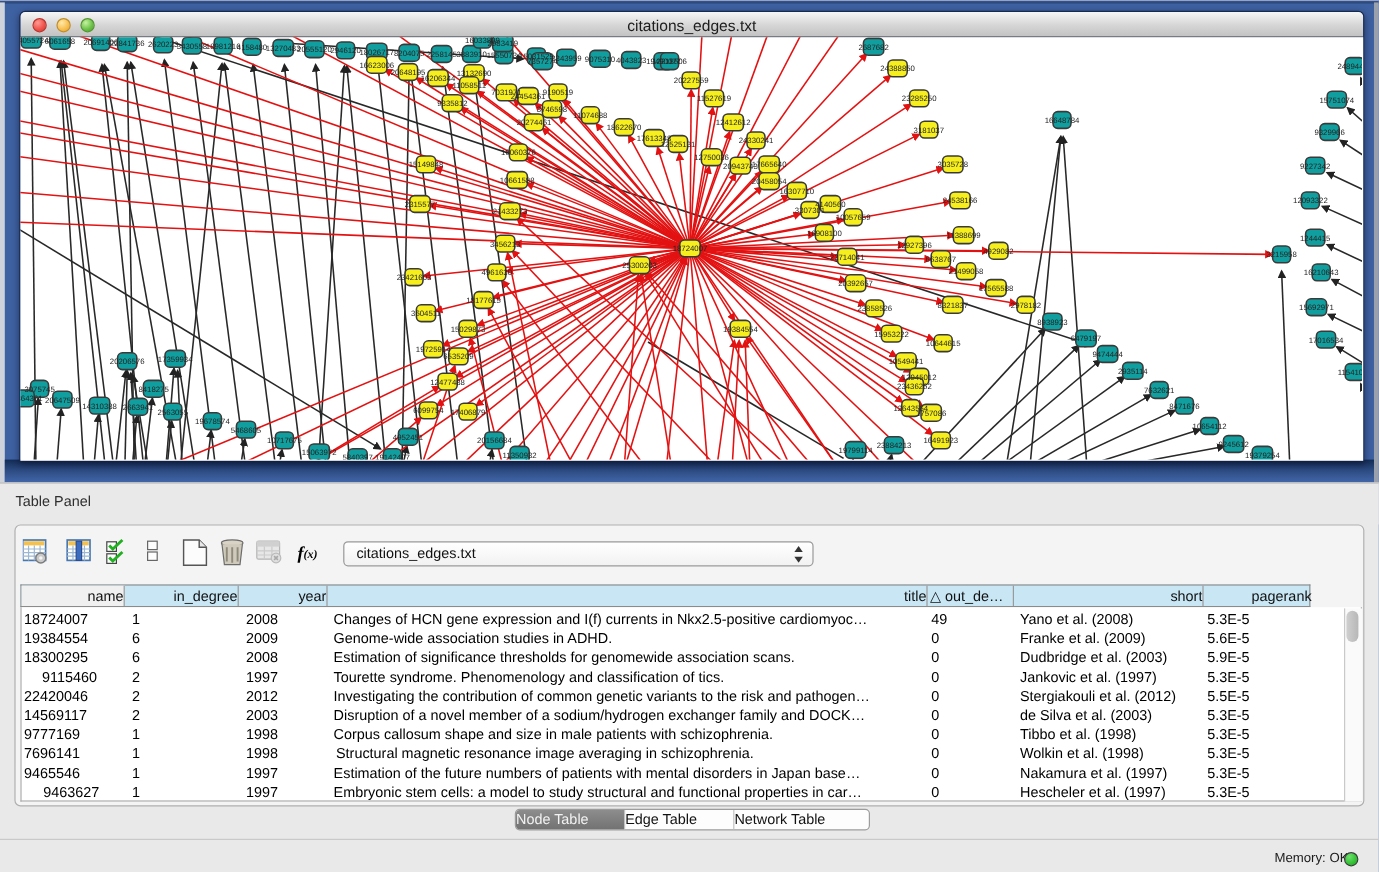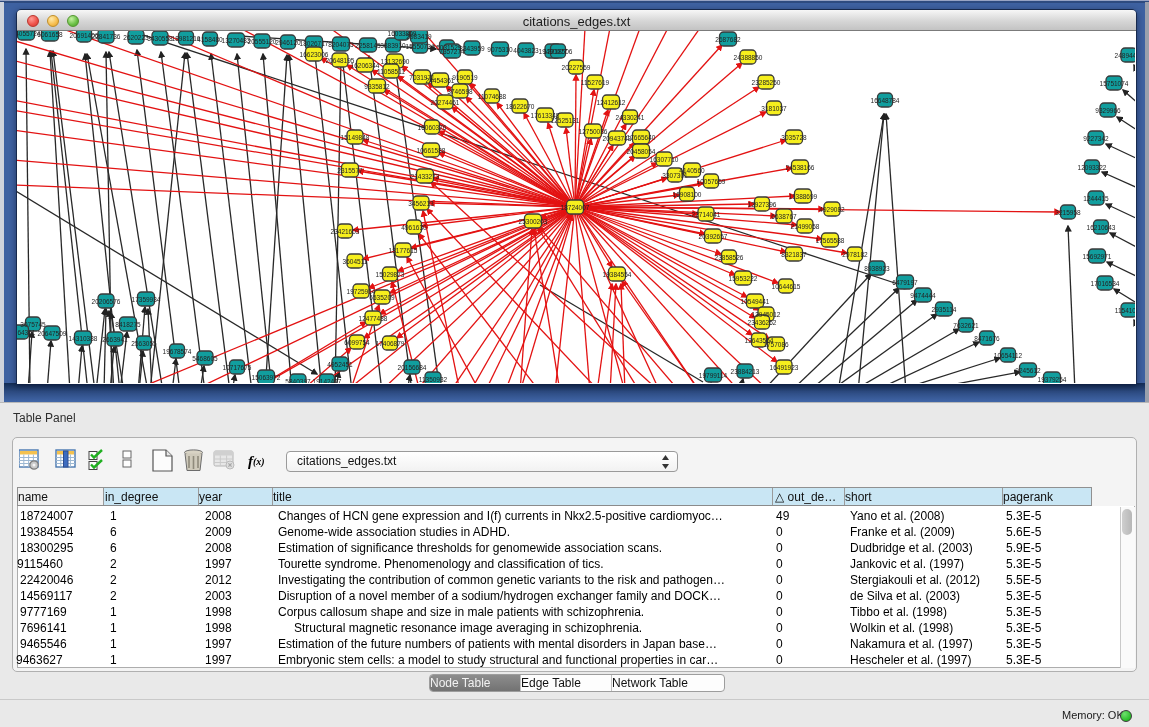--- a/index.html
+++ b/index.html
@@ -18,21 +18,21 @@
 #title {width:100%;text-align:center;top:4px;font-size:13px;color:#1d1d1d}
 .tl {top:5px;width:12px;height:12px;border-radius:50%;}
 #canvas {left:0;top:21px;width:1119px;height:353px;background:#fff}
 
 #panelhead {left:0;top:402px;width:1149px;height:35px;background:#e9e9e9;border-top:1px solid #b9b9b9}
 #panelhead .t {left:13px;top:8px;font-size:12px;color:#2e2e2e}
 #card {left:12px;top:437px;width:1125px;height:235px;background:#f4f4f4;border:1px solid #b0b0b0;border-radius:5px}
 #combo {left:286px;top:451px;width:392px;height:21px;background:linear-gradient(#fff,#f2f2f2);
   border:1px solid #9a9a9a;border-radius:4px;font-size:12px;color:#111;line-height:19px;padding-left:10px}
 #thead {left:17px;top:487px;width:1075px;height:19px;background:#c9e6f4;border:1px solid #909090;border-bottom:1px solid #8b8b8b;font-size:12px;color:#111}
-#thead span {position:absolute;top:2px;text-align:left}
+#thead span {position:absolute;top:2px;text-align:right}
 #tbody {left:17px;top:506px;width:1118px;height:162px;background:#fff;border:1px solid #adadad;border-top:none}
 .tr {position:absolute;left:0;width:1149px;height:16px;font-size:12px;color:#000}
 .tr span {position:absolute;top:1px;white-space:nowrap}
 #sbar {left:1120px;top:507px;width:15px;height:161px;background:#fafafa;border-left:1px solid #c9c9c9}
 #sthumb {left:1122px;top:509px;width:10px;height:26px;background:linear-gradient(90deg,#cfcfcf,#b7b7b7);border-radius:5px}
 
 #tabs {left:429px;top:674px;width:296px;height:18px;border:1px solid #9d9d9d;border-radius:4px;overflow:hidden;font-size:12px;background:#fdfdfd}
 #tabs div {position:absolute;top:0;height:18px;line-height:17px;text-align:left}
 
 #mem {left:1062px;top:709px;font-size:11px;color:#1a1a1a}
@@ -648,21 +648,21 @@
 <div class="tr" style="top:540px">
     <span style="left:20px">18300295</span>
     <span style="left:110px">6</span>
     <span style="left:205px">2008</span>
     <span style="left:278px">Estimation of significance thresholds for genomewide association scans.</span>
     <span style="left:776px">0</span>
     <span style="left:850px">Dudbridge et al. (2003)</span>
     <span style="left:1006px">5.9E-5</span>
   </div>
 <div class="tr" style="top:556px">
-    <span style="left:17px">9115460</span>
+    <span style="left:35px">9115460</span>
     <span style="left:110px">2</span>
     <span style="left:205px">1997</span>
     <span style="left:278px">Tourette syndrome. Phenomenology and classification of tics.</span>
     <span style="left:776px">0</span>
     <span style="left:850px">Jankovic et al. (1997)</span>
     <span style="left:1006px">5.3E-5</span>
   </div>
 <div class="tr" style="top:572px">
     <span style="left:20px">22420046</span>
     <span style="left:110px">2</span>
@@ -687,36 +687,36 @@
     <span style="left:205px">1998</span>
     <span style="left:278px">Corpus callosum shape and size in male patients with schizophrenia.</span>
     <span style="left:776px">0</span>
     <span style="left:850px">Tibbo et al. (1998)</span>
     <span style="left:1006px">5.3E-5</span>
   </div>
 <div class="tr" style="top:620px">
     <span style="left:20px">7696141</span>
     <span style="left:110px">1</span>
     <span style="left:205px">1998</span>
-    <span style="left:294px">Structural magnetic resonance image averaging in schizophrenia.</span>
+    <span style="left:280px">Structural magnetic resonance image averaging in schizophrenia.</span>
     <span style="left:776px">0</span>
     <span style="left:850px">Wolkin et al. (1998)</span>
     <span style="left:1006px">5.3E-5</span>
   </div>
 <div class="tr" style="top:636px">
     <span style="left:20px">9465546</span>
     <span style="left:110px">1</span>
     <span style="left:205px">1997</span>
     <span style="left:278px">Estimation of the future numbers of patients with mental disorders in Japan base…</span>
     <span style="left:776px">0</span>
     <span style="left:850px">Nakamura et al. (1997)</span>
     <span style="left:1006px">5.3E-5</span>
   </div>
 <div class="tr" style="top:652px">
-    <span style="left:16px">9463627</span>
+    <span style="left:36px">9463627</span>
     <span style="left:110px">1</span>
     <span style="left:205px">1997</span>
     <span style="left:278px">Embryonic stem cells: a model to study structural and functional properties in car…</span>
     <span style="left:776px">0</span>
     <span style="left:850px">Hescheler et al. (1997)</span>
     <span style="left:1006px">5.3E-5</span>
   </div>
 <div class="abs" id="sbar"></div>
 <div class="abs" id="sthumb"></div>
 <div class="abs" id="tabs">

